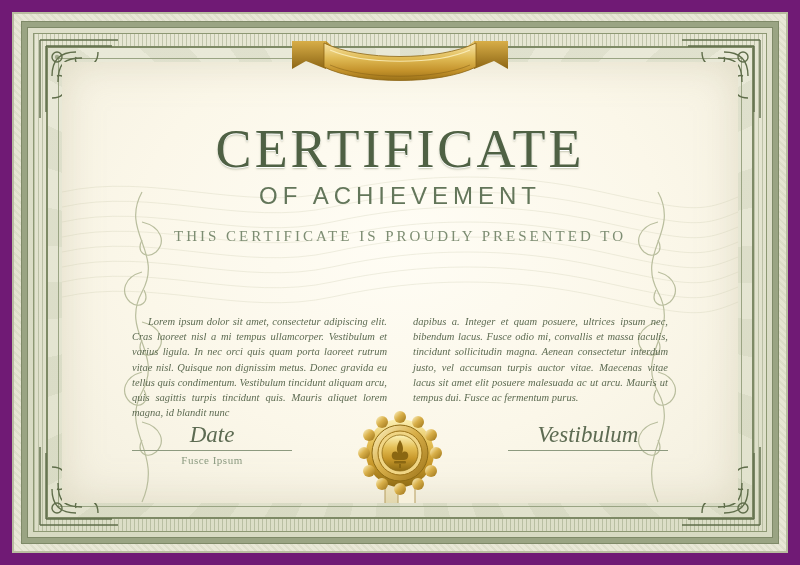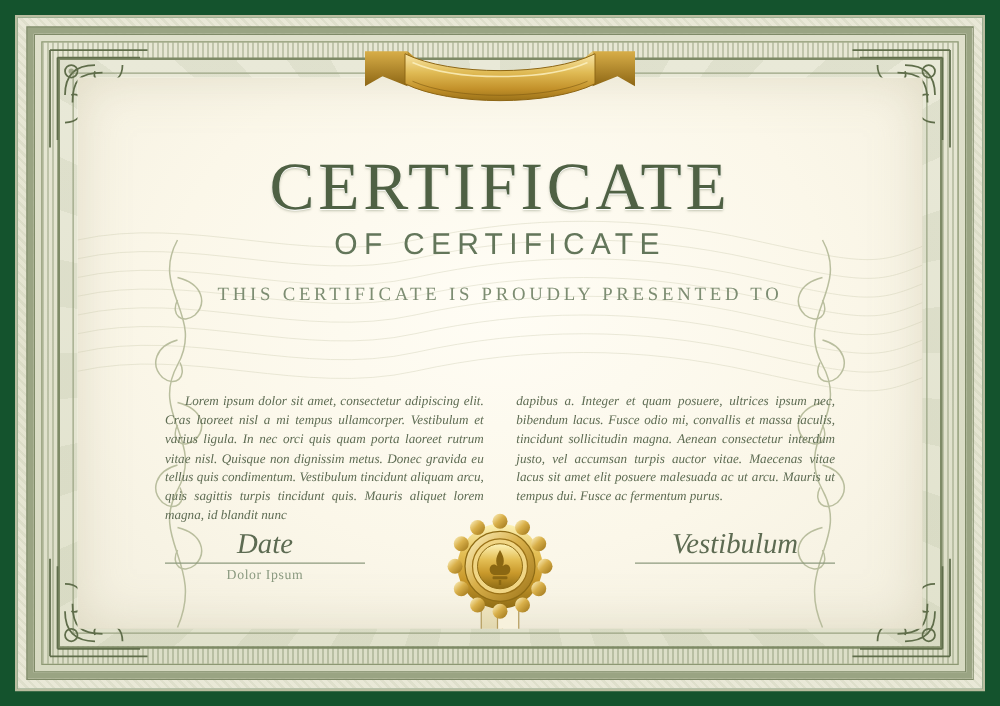--- a/index.html
+++ b/index.html
@@ -11,21 +11,21 @@
     width: 800px;
     height: 565px;
     overflow: hidden;
     font-family: "Liberation Serif", serif;
   }
 
   .certificate {
     position: relative;
     width: 800px;
     height: 565px;
-    background: #14532d;
+    background: #701a75;
     box-sizing: border-box;
   }
 
   
   .frame-outer {
     position: absolute;
     left: 12px; top: 12px; right: 12px; bottom: 12px;
     border: 2px solid #b9bda0;
     background:
       repeating-linear-gradient(45deg,
@@ -319,34 +319,34 @@
         <path d="M30 40 C 50 45, 54 60, 44 70 C 34 78, 24 70, 30 58"></path>
         <path d="M30 140 C 50 145, 54 160, 44 170 C 34 178, 24 170, 30 158"></path>
         <path d="M30 240 C 50 245, 54 260, 44 270 C 34 278, 24 270, 30 258"></path>
         <path d="M30 90 C 12 95, 8 110, 18 120 C 28 128, 38 120, 32 108"></path>
         <path d="M30 190 C 12 195, 8 210, 18 220 C 28 228, 38 220, 32 208"></path>
       </g>
     </svg>
 
     <div class="content">
       <div class="title">CERTIFICATE</div>
-      <div class="subtitle">OF CERTIFICATE</div>
+      <div class="subtitle">OF ACHIEVEMENT</div>
       <div class="presented">THIS CERTIFICATE IS PROUDLY PRESENTED TO</div>
     </div>
 
     <div class="body-text">
       <div class="body-col first">Lorem ipsum dolor sit amet, consectetur adipiscing elit. Cras laoreet nisl a mi tempus ullamcorper. Vestibulum et varius ligula. In nec orci quis quam porta laoreet rutrum vitae nisl. Quisque non dignissim metus. Donec gravida eu tellus quis condimentum. Vestibulum tincidunt aliquam arcu, quis sagittis turpis tincidunt quis. Mauris aliquet lorem magna, id blandit nunc</div>
       <div class="body-col">dapibus a. Integer et quam posuere, ultrices ipsum nec, bibendum lacus. Fusce odio mi, convallis et massa iaculis, tincidunt sollicitudin magna. Aenean consectetur interdum justo, vel accumsan turpis auctor vitae. Maecenas vitae lacus sit amet elit posuere malesuada ac ut arcu. Mauris ut tempus dui. Fusce ac fermentum purus.</div>
     </div>
 
     <div class="sign-row">
       <div class="sign-block">
         <div class="sign-script">Date</div>
         <div class="sign-line"></div>
-        <div class="sign-sub">Dolor Ipsum</div>
+        <div class="sign-sub">Fusce Ipsum</div>
       </div>
       <div class="sign-block">
         <div class="sign-script">Vestibulum</div>
         <div class="sign-line"></div>
       </div>
     </div>
 
     <svg class="seal" viewBox="0 0 96 116">
       <defs>
         <linearGradient id="goldA" x1="0" y1="0" x2="0" y2="1">

